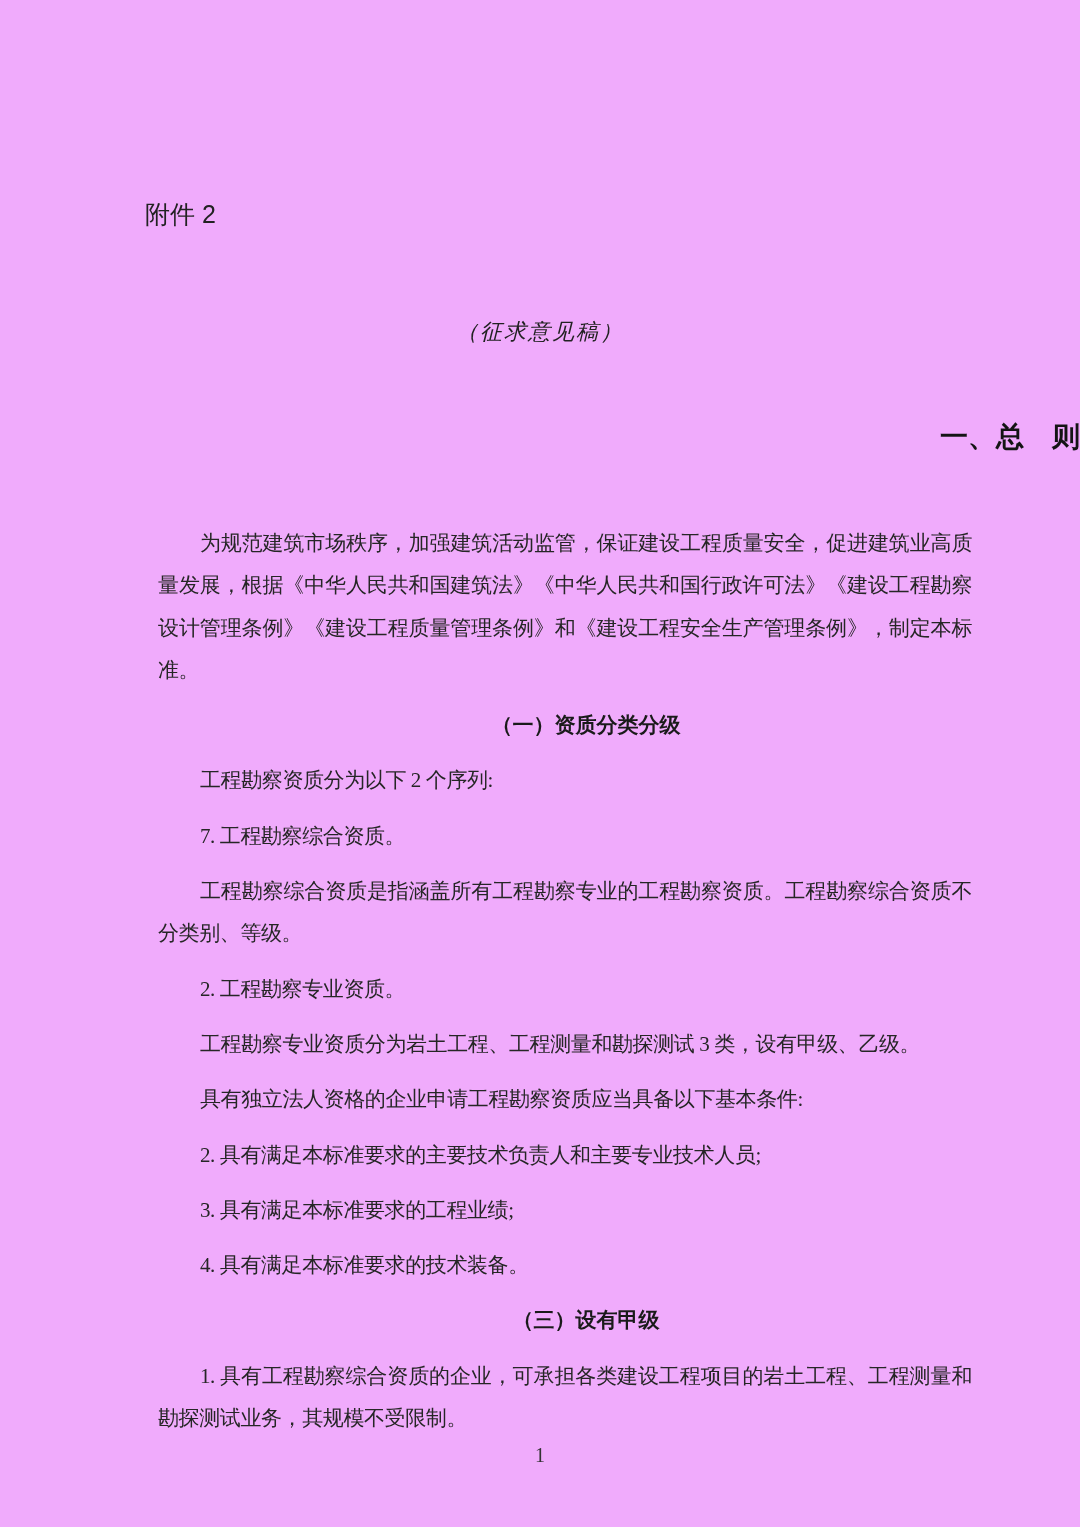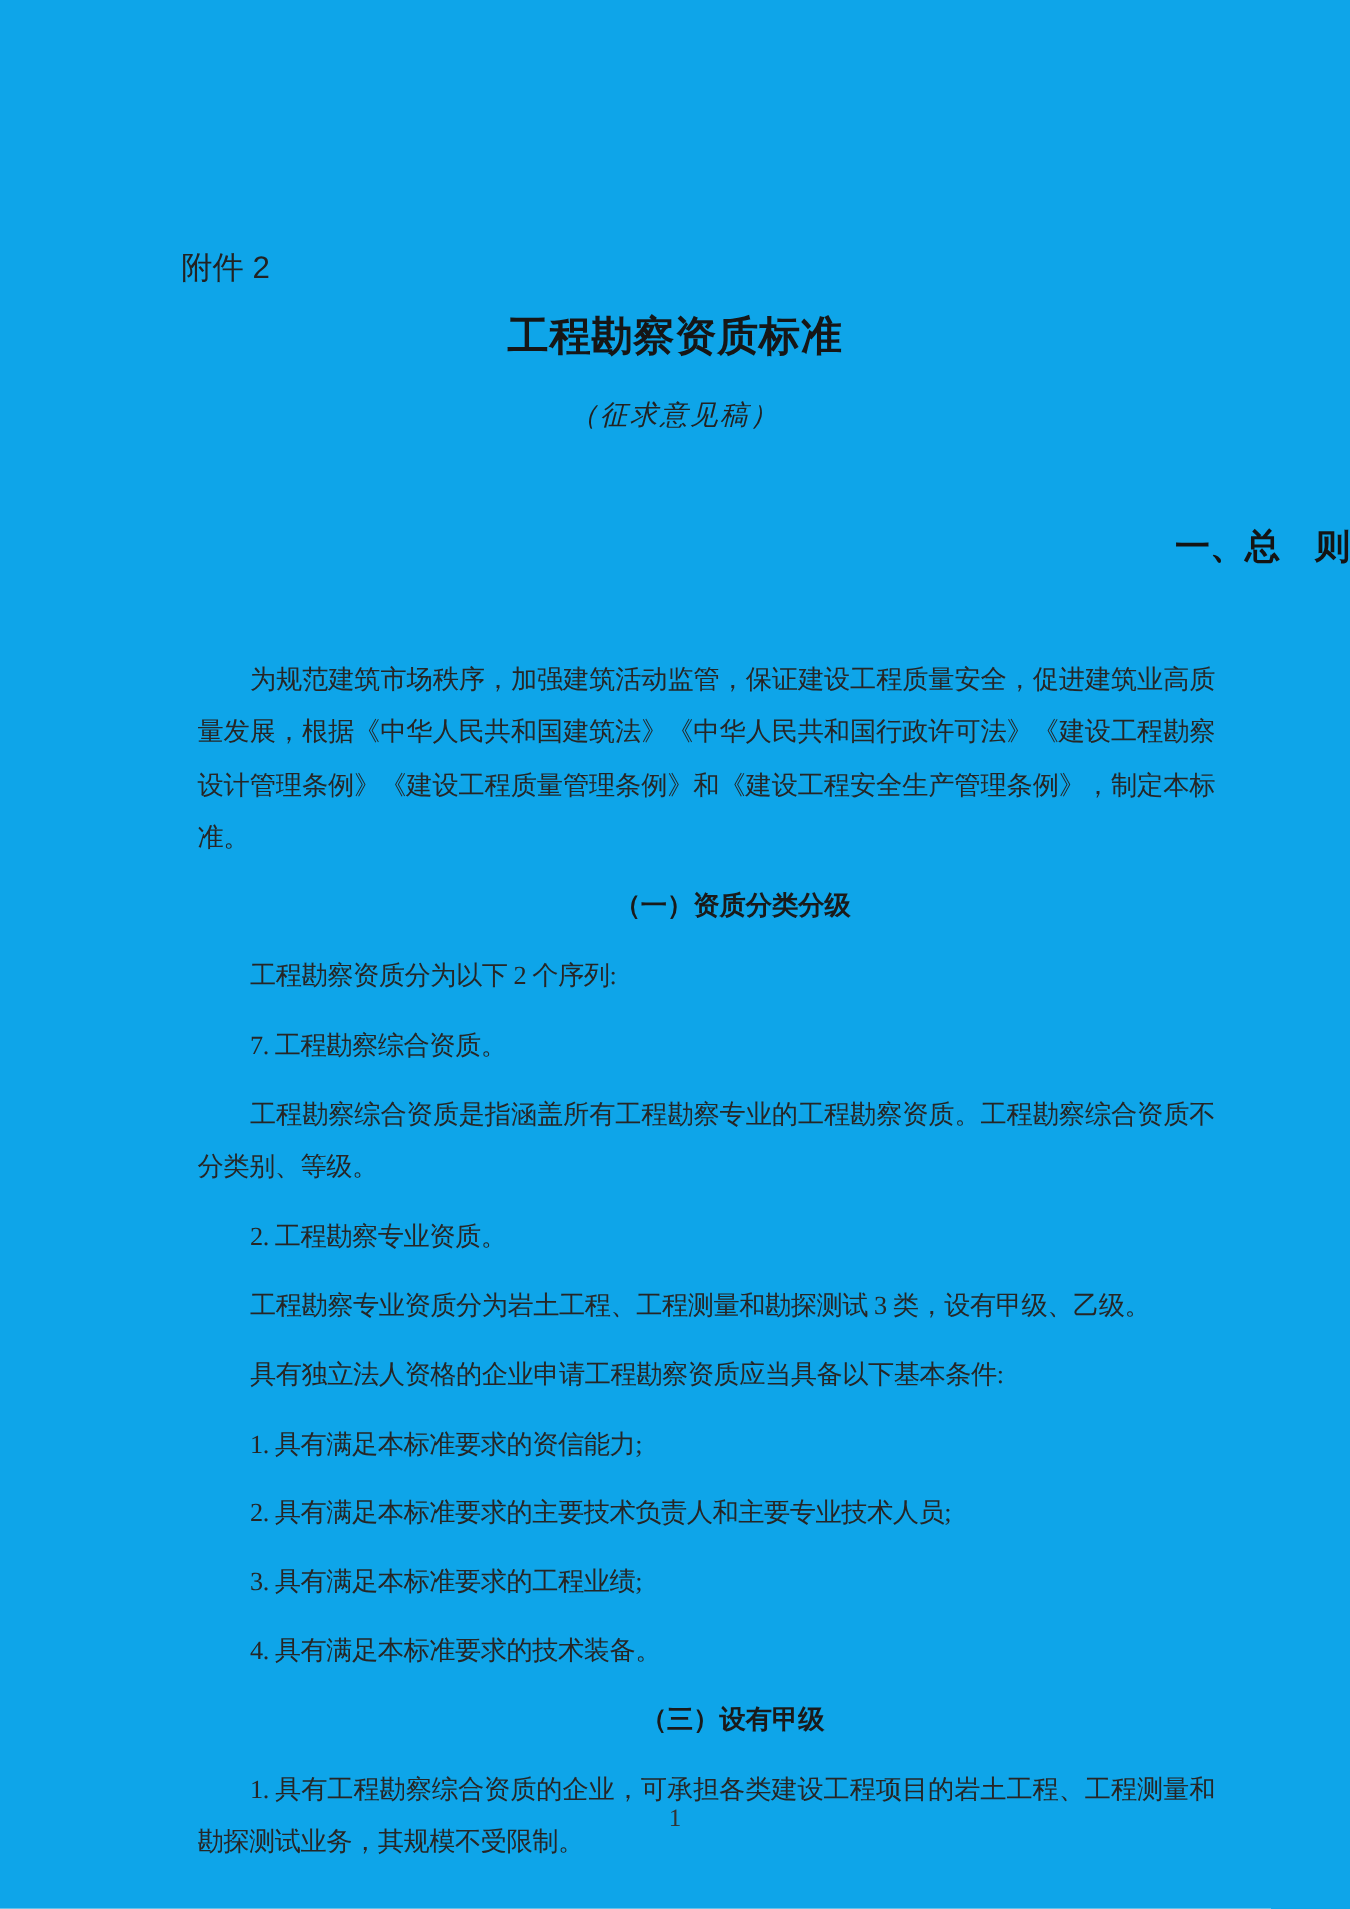--- a/index.html
+++ b/index.html
@@ -5,21 +5,21 @@
   html, body {
     margin: 0;
     padding: 0;
     background: #e9e9e9;
   }
   .page {
     position: relative;
     width: 1080px;
     height: 1527px;
     margin: 0 auto;
-    background: #0ea5e9;
+    background: #f0abfc;
     overflow: hidden;
     font-family: "Liberation Serif", "DejaVu Serif", serif;
     color: #2a2a2a;
   }
   .attachment-label {
     position: absolute;
     left: 145px;
     top: 198px;
     font-family: "Liberation Sans", "DejaVu Sans", sans-serif;
     font-size: 25px;
@@ -99,36 +99,34 @@
     color: #333;
   }
 </style>
 </head>
 <body>
 
 <div class="page">
 
   <div class="attachment-label">附件 2</div>
 
-  <h1 class="doc-title">工程勘察资质标准</h1>
 
   <div class="doc-subtitle">（征求意见稿）</div>
 
   <h2 class="chapter-heading">一、总　则</h2>
 
   <div class="body-text">
     <p class="body">为规范建筑市场秩序，加强建筑活动监管，保证建设工程质量安全，促进建筑业高质量发展，根据《中华人民共和国建筑法》《中华人民共和国行政许可法》《建设工程勘察设计管理条例》《建设工程质量管理条例》和《建设工程安全生产管理条例》，制定本标准。</p>
     <p class="subheading">（一）资质分类分级</p>
     <p class="body">工程勘察资质分为以下 2 个序列:</p>
     <p class="body">7. 工程勘察综合资质。</p>
     <p class="body">工程勘察综合资质是指涵盖所有工程勘察专业的工程勘察资质。工程勘察综合资质不分类别、等级。</p>
     <p class="body">2. 工程勘察专业资质。</p>
     <p class="body">工程勘察专业资质分为岩土工程、工程测量和勘探测试 3 类，设有甲级、乙级。</p>
     <p class="body">具有独立法人资格的企业申请工程勘察资质应当具备以下基本条件:</p>
-    <p class="body">1. 具有满足本标准要求的资信能力;</p>
     <p class="body">2. 具有满足本标准要求的主要技术负责人和主要专业技术人员;</p>
     <p class="body">3. 具有满足本标准要求的工程业绩;</p>
     <p class="body">4. 具有满足本标准要求的技术装备。</p>
     <p class="subheading">（三）设有甲级</p>
     <p class="body">1. 具有工程勘察综合资质的企业，可承担各类建设工程项目的岩土工程、工程测量和勘探测试业务，其规模不受限制。</p>
   </div>
 
   <div class="page-number">1</div>
 
 </div>

